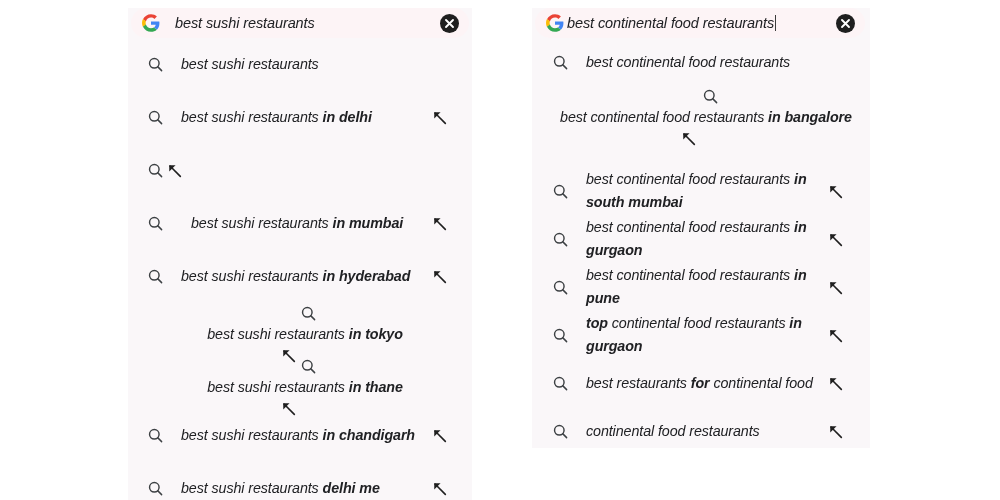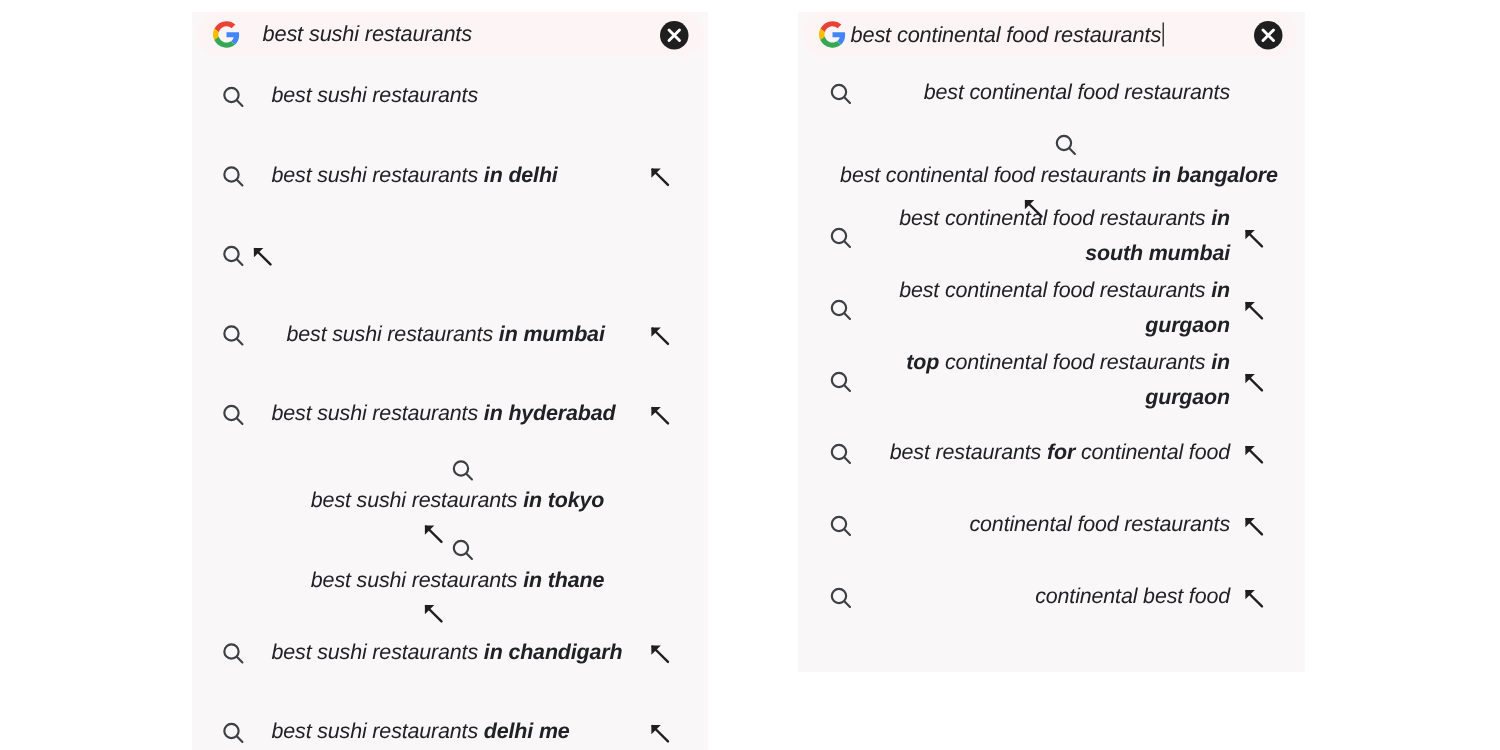--- a/index.html
+++ b/index.html
@@ -24,21 +24,20 @@
   }
   .panel-left {
     left: 128px;
     width: 344px;
     height: 500px;
   }
   .panel-right {
     left: 532px;
     width: 338px;
     height: 440px;
-    text-align: right;
   }
 
   
   .searchbar {
     position: relative;
     height: 30px;
     margin: 0;
     background: #fdf4f6;
     border-radius: 16px;
     display: flex;
@@ -333,21 +332,21 @@
           </svg>
         </span>
         <span class="row-text"><span>best&nbsp;continental&nbsp;food&nbsp;restaurants </span><b>in bangalore</b></span>
         <span class="row-arrow">
           <svg width="15" height="15" viewBox="0 0 16 16">
             <line x1="14.2" y1="14.2" x2="3.2" y2="3.2" stroke="#1f1f1f" stroke-width="1.7" stroke-linecap="round"></line>
             <path d="M2.4 2.4 L2.4 9.1 L9.1 2.4 Z" fill="#1f1f1f"></path>
           </svg>
         </span>
       </div>
-      <div class="row" style="height: 48px;">
+      <div class="row" style="height: 48px; margin-top: 33px;">
         <span class="row-icon">
           <svg width="17" height="17" viewBox="0 0 20 20">
             <circle cx="8.6" cy="8.6" r="5.6" fill="none" stroke="#3c4043" stroke-width="1.7"></circle>
             <line x1="12.8" y1="12.8" x2="17.2" y2="17.2" stroke="#3c4043" stroke-width="1.7" stroke-linecap="round"></line>
           </svg>
         </span>
         <span class="row-text"><span>best&nbsp;continental&nbsp;food&nbsp;restaurants </span><b>in south mumbai</b></span>
         <span class="row-arrow">
           <svg width="15" height="15" viewBox="0 0 16 16">
             <line x1="14.2" y1="14.2" x2="3.2" y2="3.2" stroke="#1f1f1f" stroke-width="1.7" stroke-linecap="round"></line>
@@ -356,20 +355,35 @@
         </span>
       </div>
       <div class="row" style="height: 48px;">
         <span class="row-icon">
           <svg width="17" height="17" viewBox="0 0 20 20">
             <circle cx="8.6" cy="8.6" r="5.6" fill="none" stroke="#3c4043" stroke-width="1.7"></circle>
             <line x1="12.8" y1="12.8" x2="17.2" y2="17.2" stroke="#3c4043" stroke-width="1.7" stroke-linecap="round"></line>
           </svg>
         </span>
         <span class="row-text"><span>best&nbsp;continental&nbsp;food&nbsp;restaurants </span><b>in gurgaon</b></span>
+        <span class="row-arrow">
+          <svg width="15" height="15" viewBox="0 0 16 16">
+            <line x1="14.2" y1="14.2" x2="3.2" y2="3.2" stroke="#1f1f1f" stroke-width="1.7" stroke-linecap="round"></line>
+            <path d="M2.4 2.4 L2.4 9.1 L9.1 2.4 Z" fill="#1f1f1f"></path>
+          </svg>
+        </span>
+      </div>
+      <div class="row" style="height: 48px;">
+        <span class="row-icon">
+          <svg width="17" height="17" viewBox="0 0 20 20">
+            <circle cx="8.6" cy="8.6" r="5.6" fill="none" stroke="#3c4043" stroke-width="1.7"></circle>
+            <line x1="12.8" y1="12.8" x2="17.2" y2="17.2" stroke="#3c4043" stroke-width="1.7" stroke-linecap="round"></line>
+          </svg>
+        </span>
+        <span class="row-text"><span>best&nbsp;continental&nbsp;food&nbsp;restaurants </span><b>in pune</b></span>
         <span class="row-arrow">
           <svg width="15" height="15" viewBox="0 0 16 16">
             <line x1="14.2" y1="14.2" x2="3.2" y2="3.2" stroke="#1f1f1f" stroke-width="1.7" stroke-linecap="round"></line>
             <path d="M2.4 2.4 L2.4 9.1 L9.1 2.4 Z" fill="#1f1f1f"></path>
           </svg>
         </span>
       </div>
       <div class="row" style="height: 48px;">
         <span class="row-icon">
           <svg width="17" height="17" viewBox="0 0 20 20">

